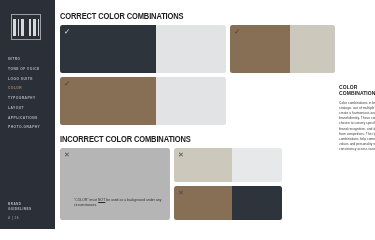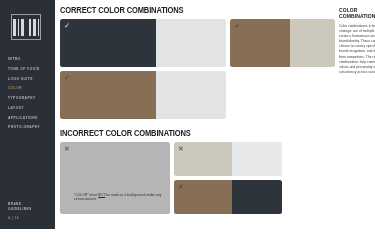--- a/index.html
+++ b/index.html
@@ -2,21 +2,21 @@
 <html><head>
 <meta charset="utf-8">
 <style>
   * { box-sizing: border-box; margin: 0; padding: 0; }
   html, body {
     width: 375px; height: 229px;
     background: #ffffff;
     font-family: "Liberation Sans", sans-serif;
     overflow: hidden;
   }
-  .page { position: relative; width: 300px; height: 229px; display: flex; background:#fff; }
+  .page { position: relative; width: 300px; height: 229px; display: flex; background:#fff;align-items:center; }
 
   
   .sidebar {
     width: 55px; height: 229px;
     background: #2B3038;
     flex: 0 0 55px;
     position: relative;
     padding: 12px 7px 8px 7px;
   }
   .logo-mark {

